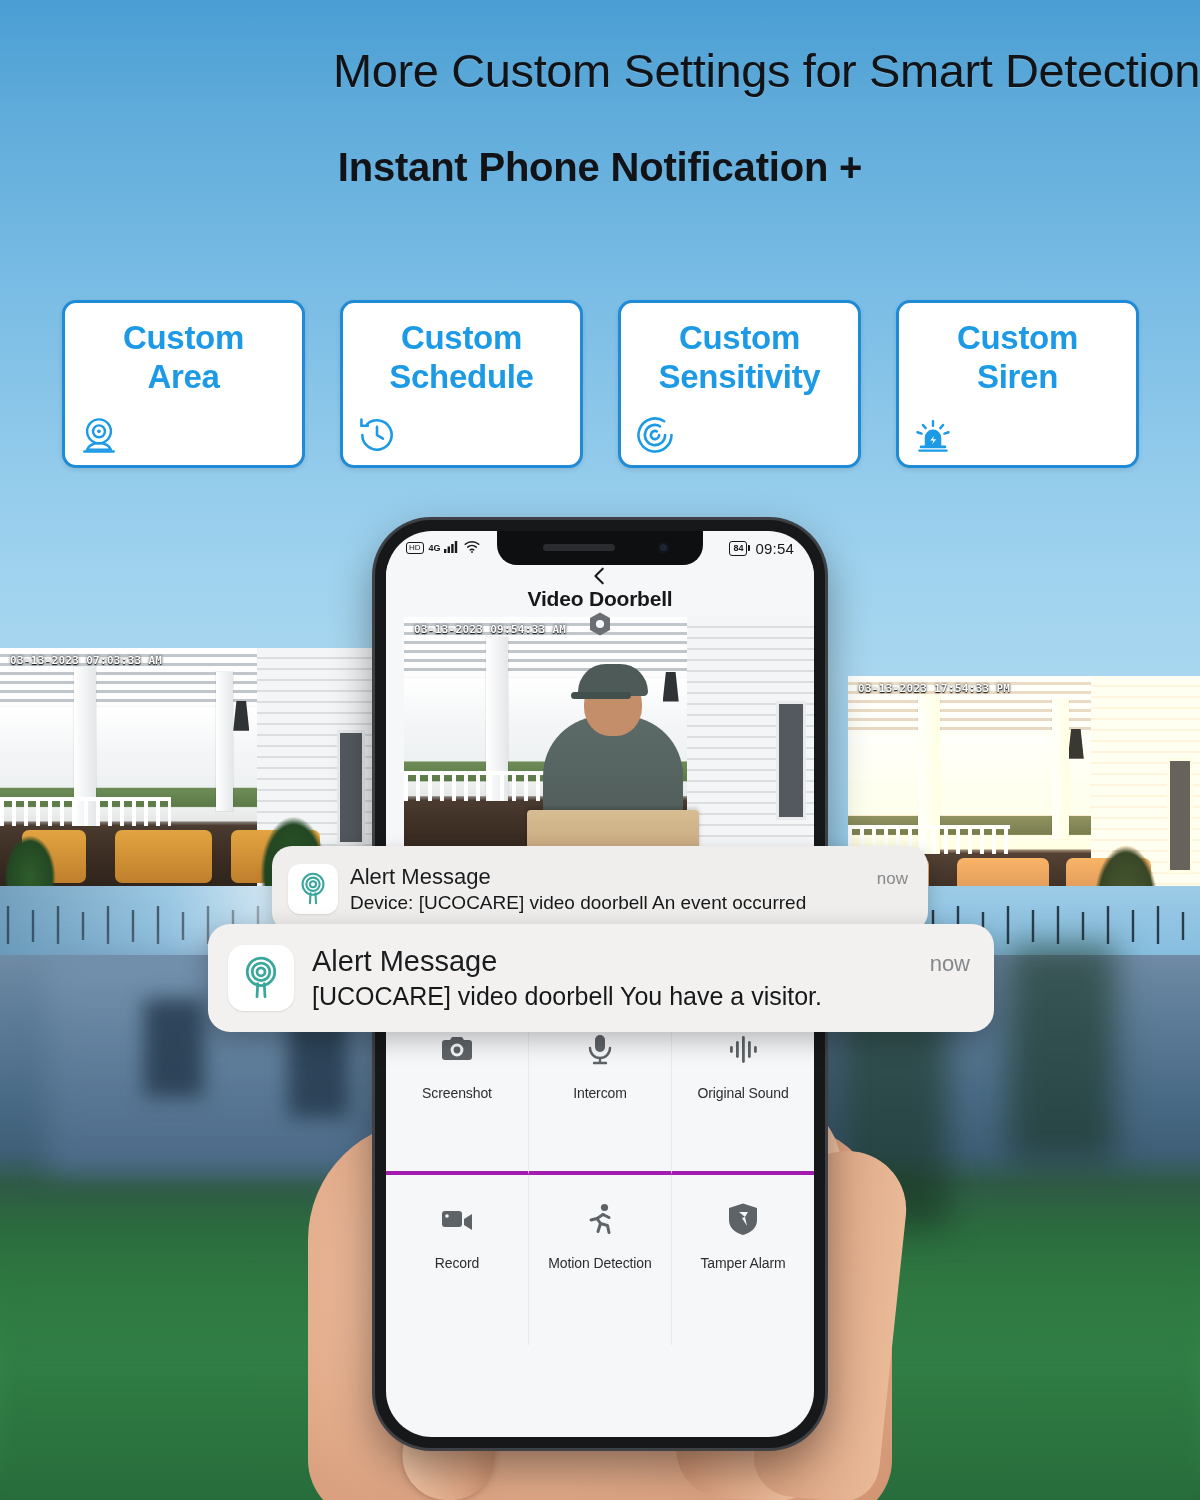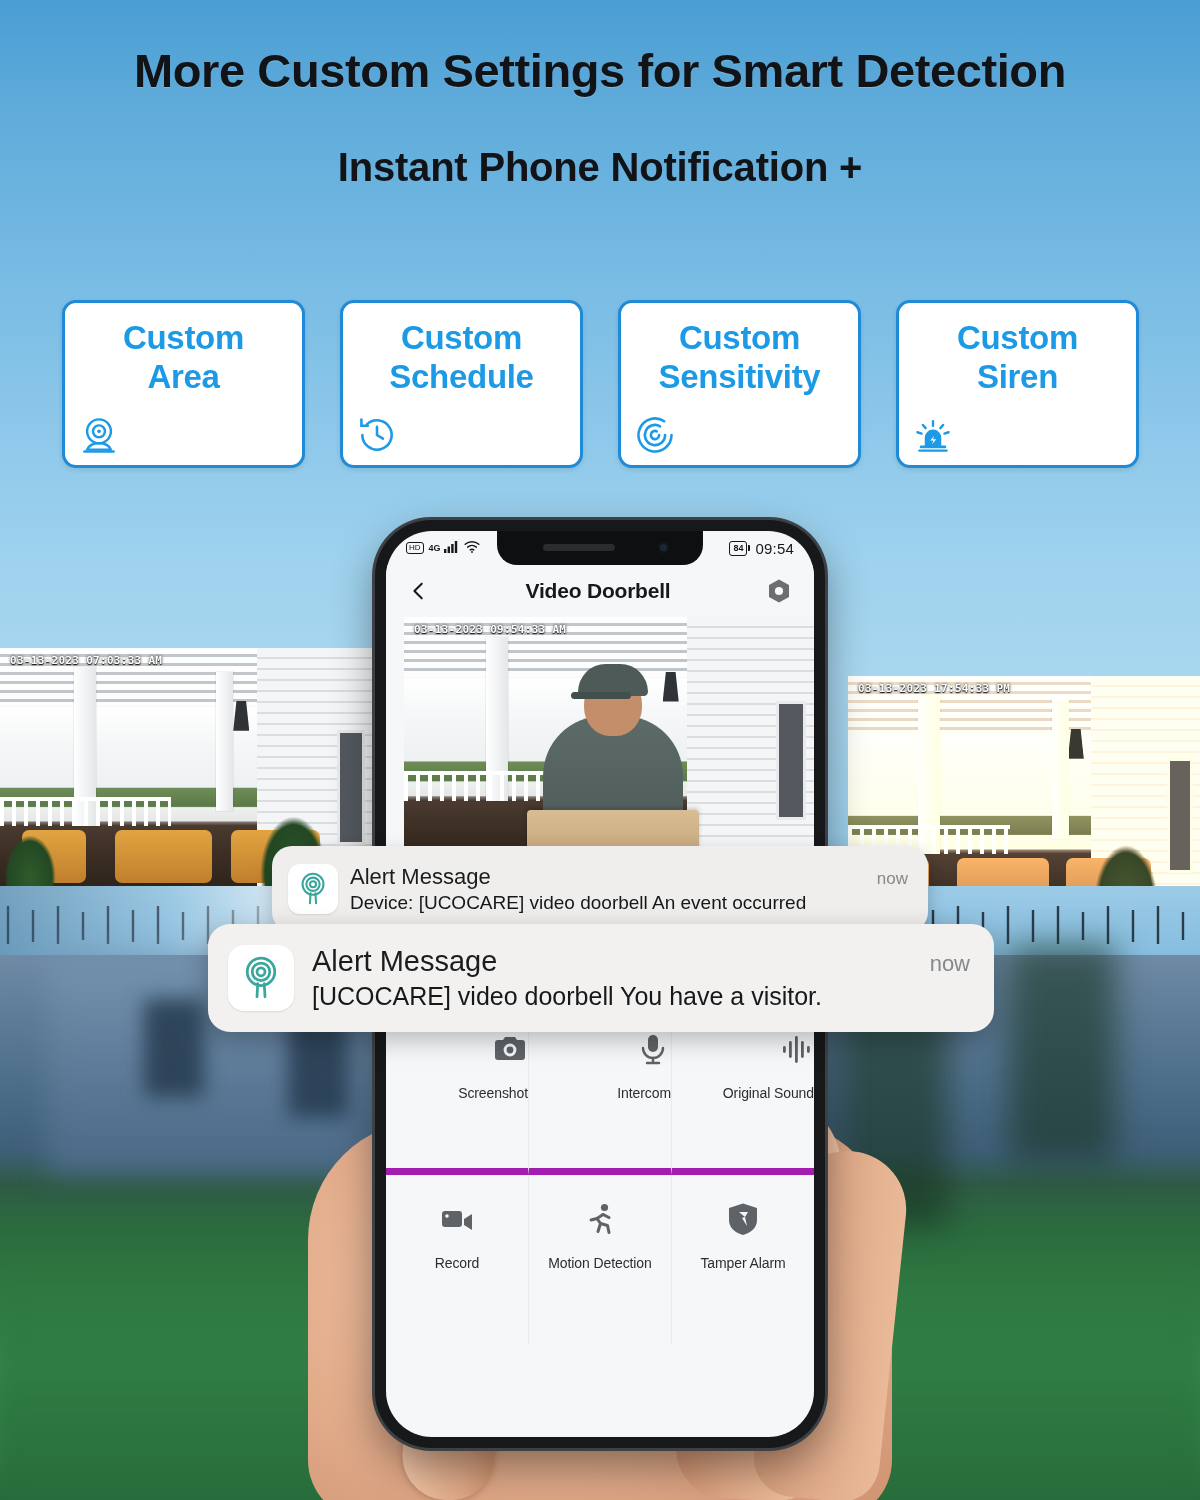--- a/index.html
+++ b/index.html
@@ -39,24 +39,25 @@
   
   .headlines {
     position: absolute;
     left: 0; top: 44px;
     width: 1200px;
     text-align: center;
     color: #111317;
   }
   .h-main {
     font-size: 47px;
-    font-weight: bold;
+    font-weight: normal;
     letter-spacing: -0.4px;
     line-height: 1.15;
     text-shadow: 0 1px 0 rgba(255,255,255,.18);
+    text-align: right;
   }
   .h-sub {
     margin-top: 40px;
     font-size: 40px;
     font-weight: bold;
     line-height: 1.45;
     letter-spacing: -0.2px;
   }
 
   
@@ -378,20 +379,21 @@
   }
   .clock { font-size: 15px; font-weight: 500; letter-spacing: .2px; }
 
   .appbar {
     position: relative;
     height: 52px;
     display: flex; align-items: center;
     padding: 0 22px;
     background: #f6f7f8;
     z-index: 8;
+    flex-direction: column;
   }
   .back-arrow { width: 22px; height: 22px; color: #16181a; }
   .appbar-title {
     flex: 1;
     text-align: center;
     font-size: 21px;
     font-weight: 600;
     color: #16181a;
     letter-spacing: -.2px;
   }
@@ -452,21 +454,21 @@
     flex: 1;
     display: flex;
     flex-direction: column;
     align-items: center;
     justify-content: flex-start;
     padding-top: 26px;
     background: #f6f7f8;
     border-right: 1px solid #e8eaec;
   }
   .ctrl-cell:last-child { border-right: none; }
-  .ctrl-row:first-child .ctrl-cell { border-bottom: 7px solid #a21caf; align-items: flex-end; }
+  .ctrl-row:first-child .ctrl-cell { border-bottom: 4px solid #a21caf; }
   .ctrl-ico {
     width: 36px; height: 36px;
     color: #5e6368;
     margin-bottom: 18px;
   }
   .ctrl-ico svg { width: 36px; height: 36px; display: block; }
   .ctrl-label {
     font-size: 14px;
     color: #2b2e31;
     letter-spacing: -.1px;

